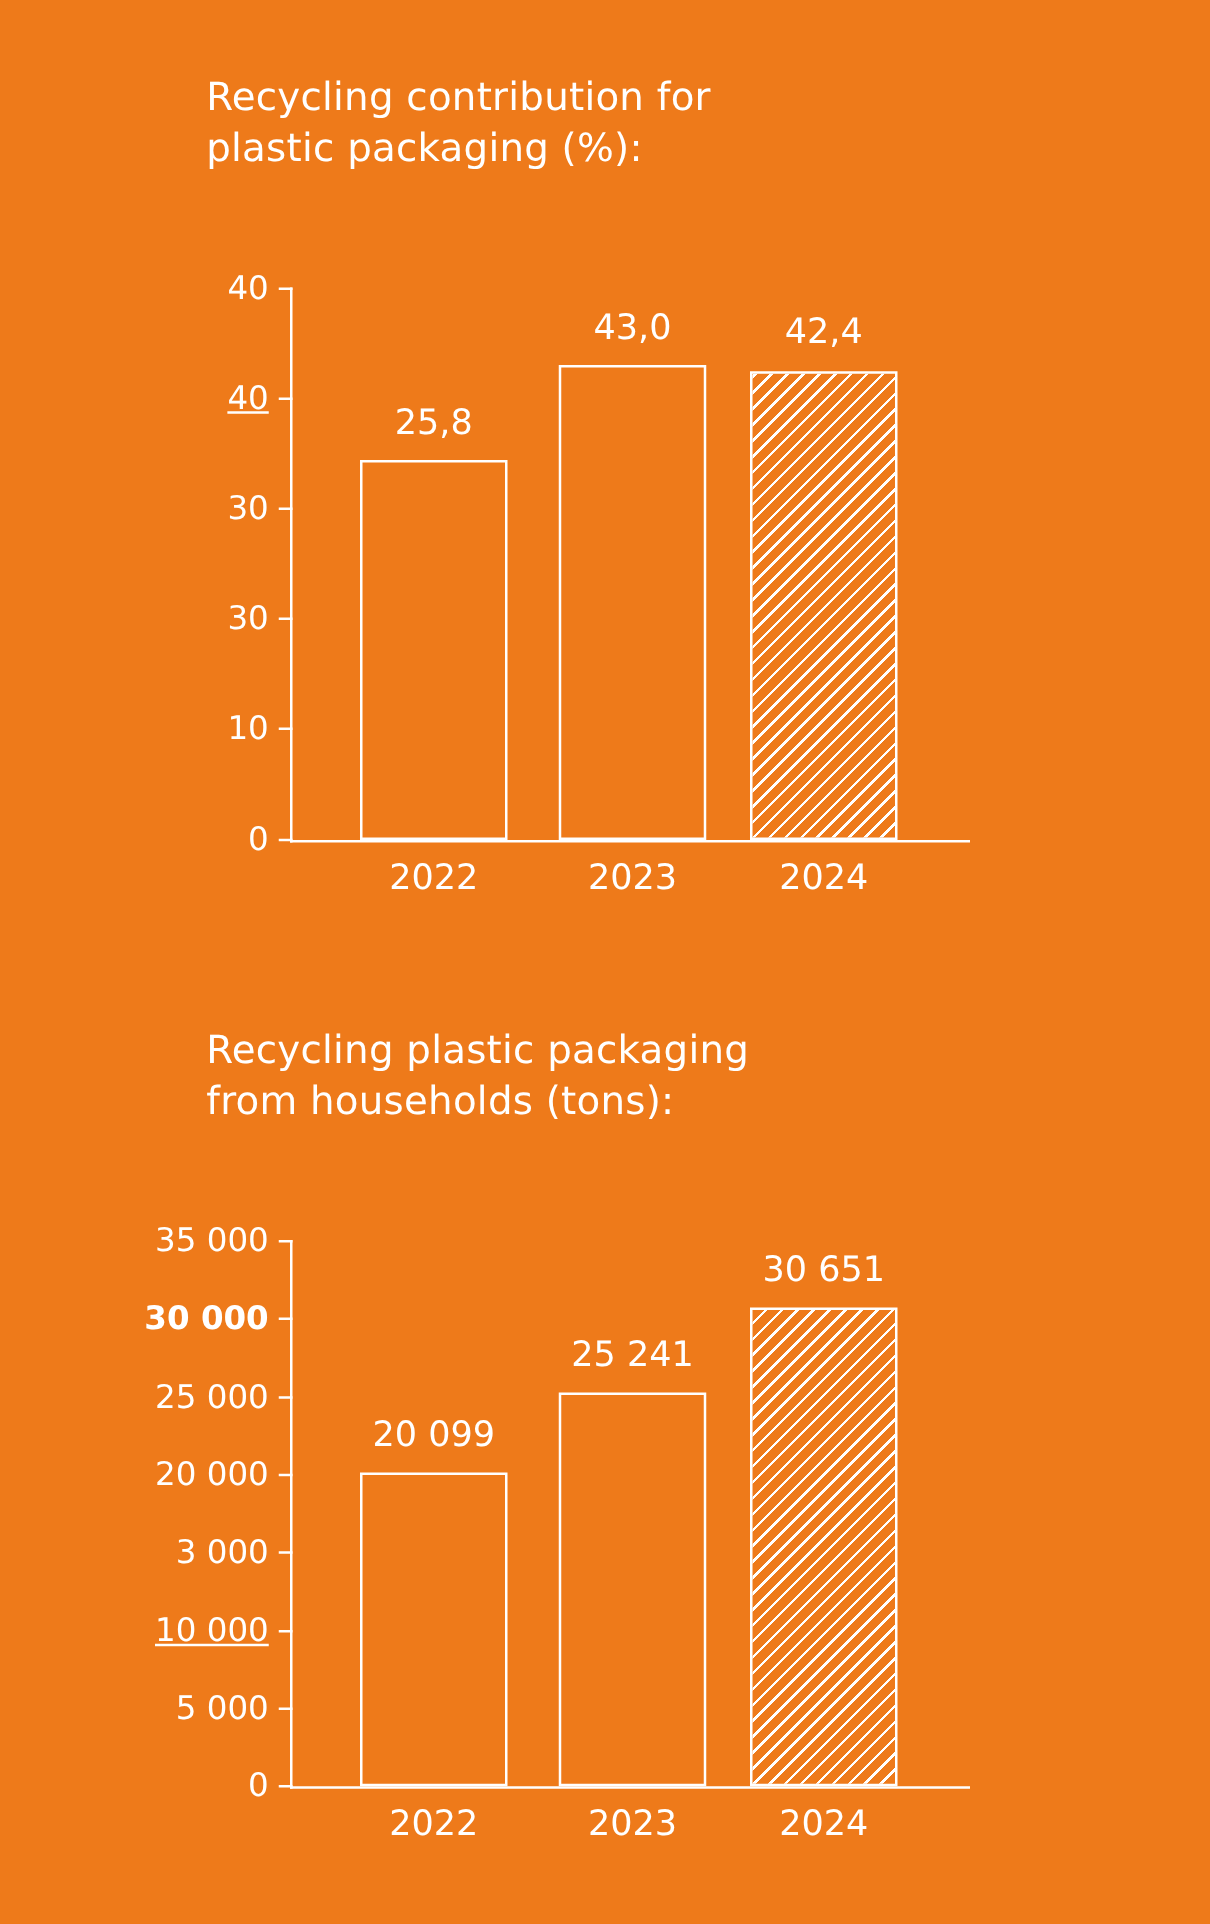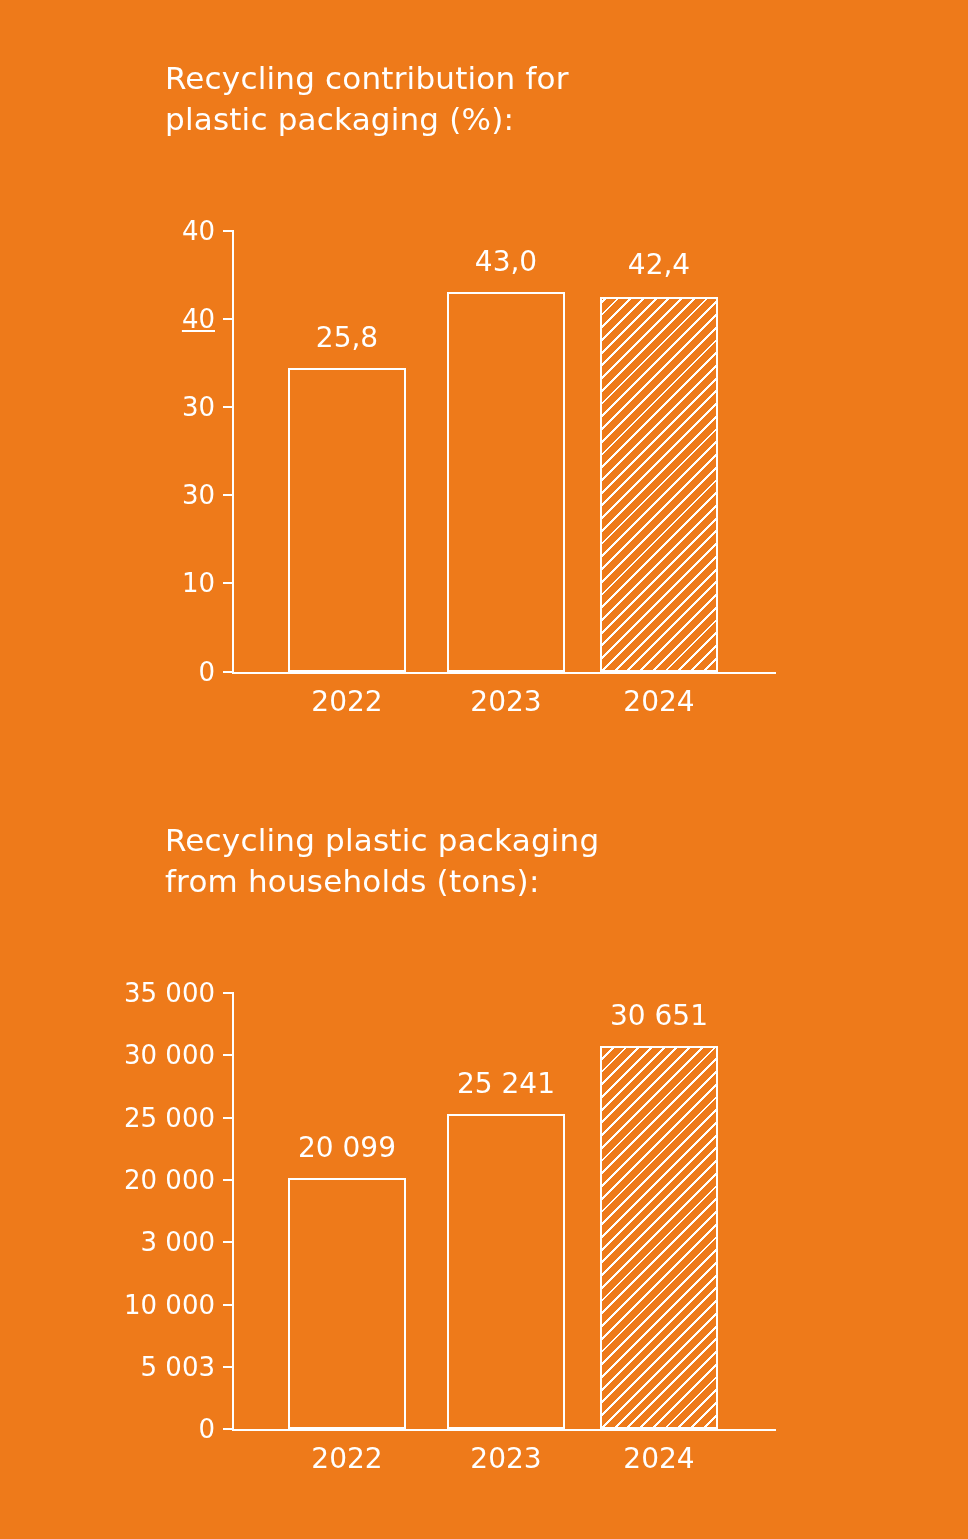--- a/index.html
+++ b/index.html
@@ -160,36 +160,36 @@
 
     <div class="plot">
 
       <div class="axis-y" style="left:232px; top:20px; width:2px; height:439px;"></div>
       <div class="axis-x" style="left:232px; top:457px; width:544px; height:2px;"></div>
 
       <div class="tick-mark" style="left:223px; top:456px;"></div>
       <div class="tick-label" style="left:75px; top:444px; width:140px;">0</div>
 
       <div class="tick-mark" style="left:223px; top:394px;"></div>
-      <div class="tick-label" style="left:75px; top:382px; width:140px;">5 003</div>
+      <div class="tick-label" style="left:75px; top:382px; width:140px;">5 000</div>
 
       <div class="tick-mark" style="left:223px; top:332px;"></div>
-      <div class="tick-label" style="left:75px; top:320px; width:140px;">10 000</div>
+      <div class="tick-label" style="left:75px; top:320px; width:140px;text-decoration:underline;">10 000</div>
 
       <div class="tick-mark" style="left:223px; top:269px;"></div>
       <div class="tick-label" style="left:75px; top:257px; width:140px;">3 000</div>
 
       <div class="tick-mark" style="left:223px; top:207px;"></div>
       <div class="tick-label" style="left:75px; top:195px; width:140px;">20 000</div>
 
       <div class="tick-mark" style="left:223px; top:145px;"></div>
       <div class="tick-label" style="left:75px; top:133px; width:140px;">25 000</div>
 
       <div class="tick-mark" style="left:223px; top:82px;"></div>
-      <div class="tick-label" style="left:75px; top:70px; width:140px;">30 000</div>
+      <div class="tick-label" style="left:75px; top:70px; width:140px;font-weight:bold;">30 000</div>
 
       <div class="tick-mark" style="left:223px; top:20px;"></div>
       <div class="tick-label" style="left:75px; top:8px; width:140px;">35 000</div>
 
       <div class="bar" style="left:288px; top:206px; width:118px; height:251px;"></div>
       <div class="bar-value" style="left:262px; top:162px; width:170px;">20 099</div>
 
       <div class="bar" style="left:447px; top:142px; width:118px; height:315px;"></div>
       <div class="bar-value" style="left:421px; top:98px; width:170px;">25 241</div>
 

